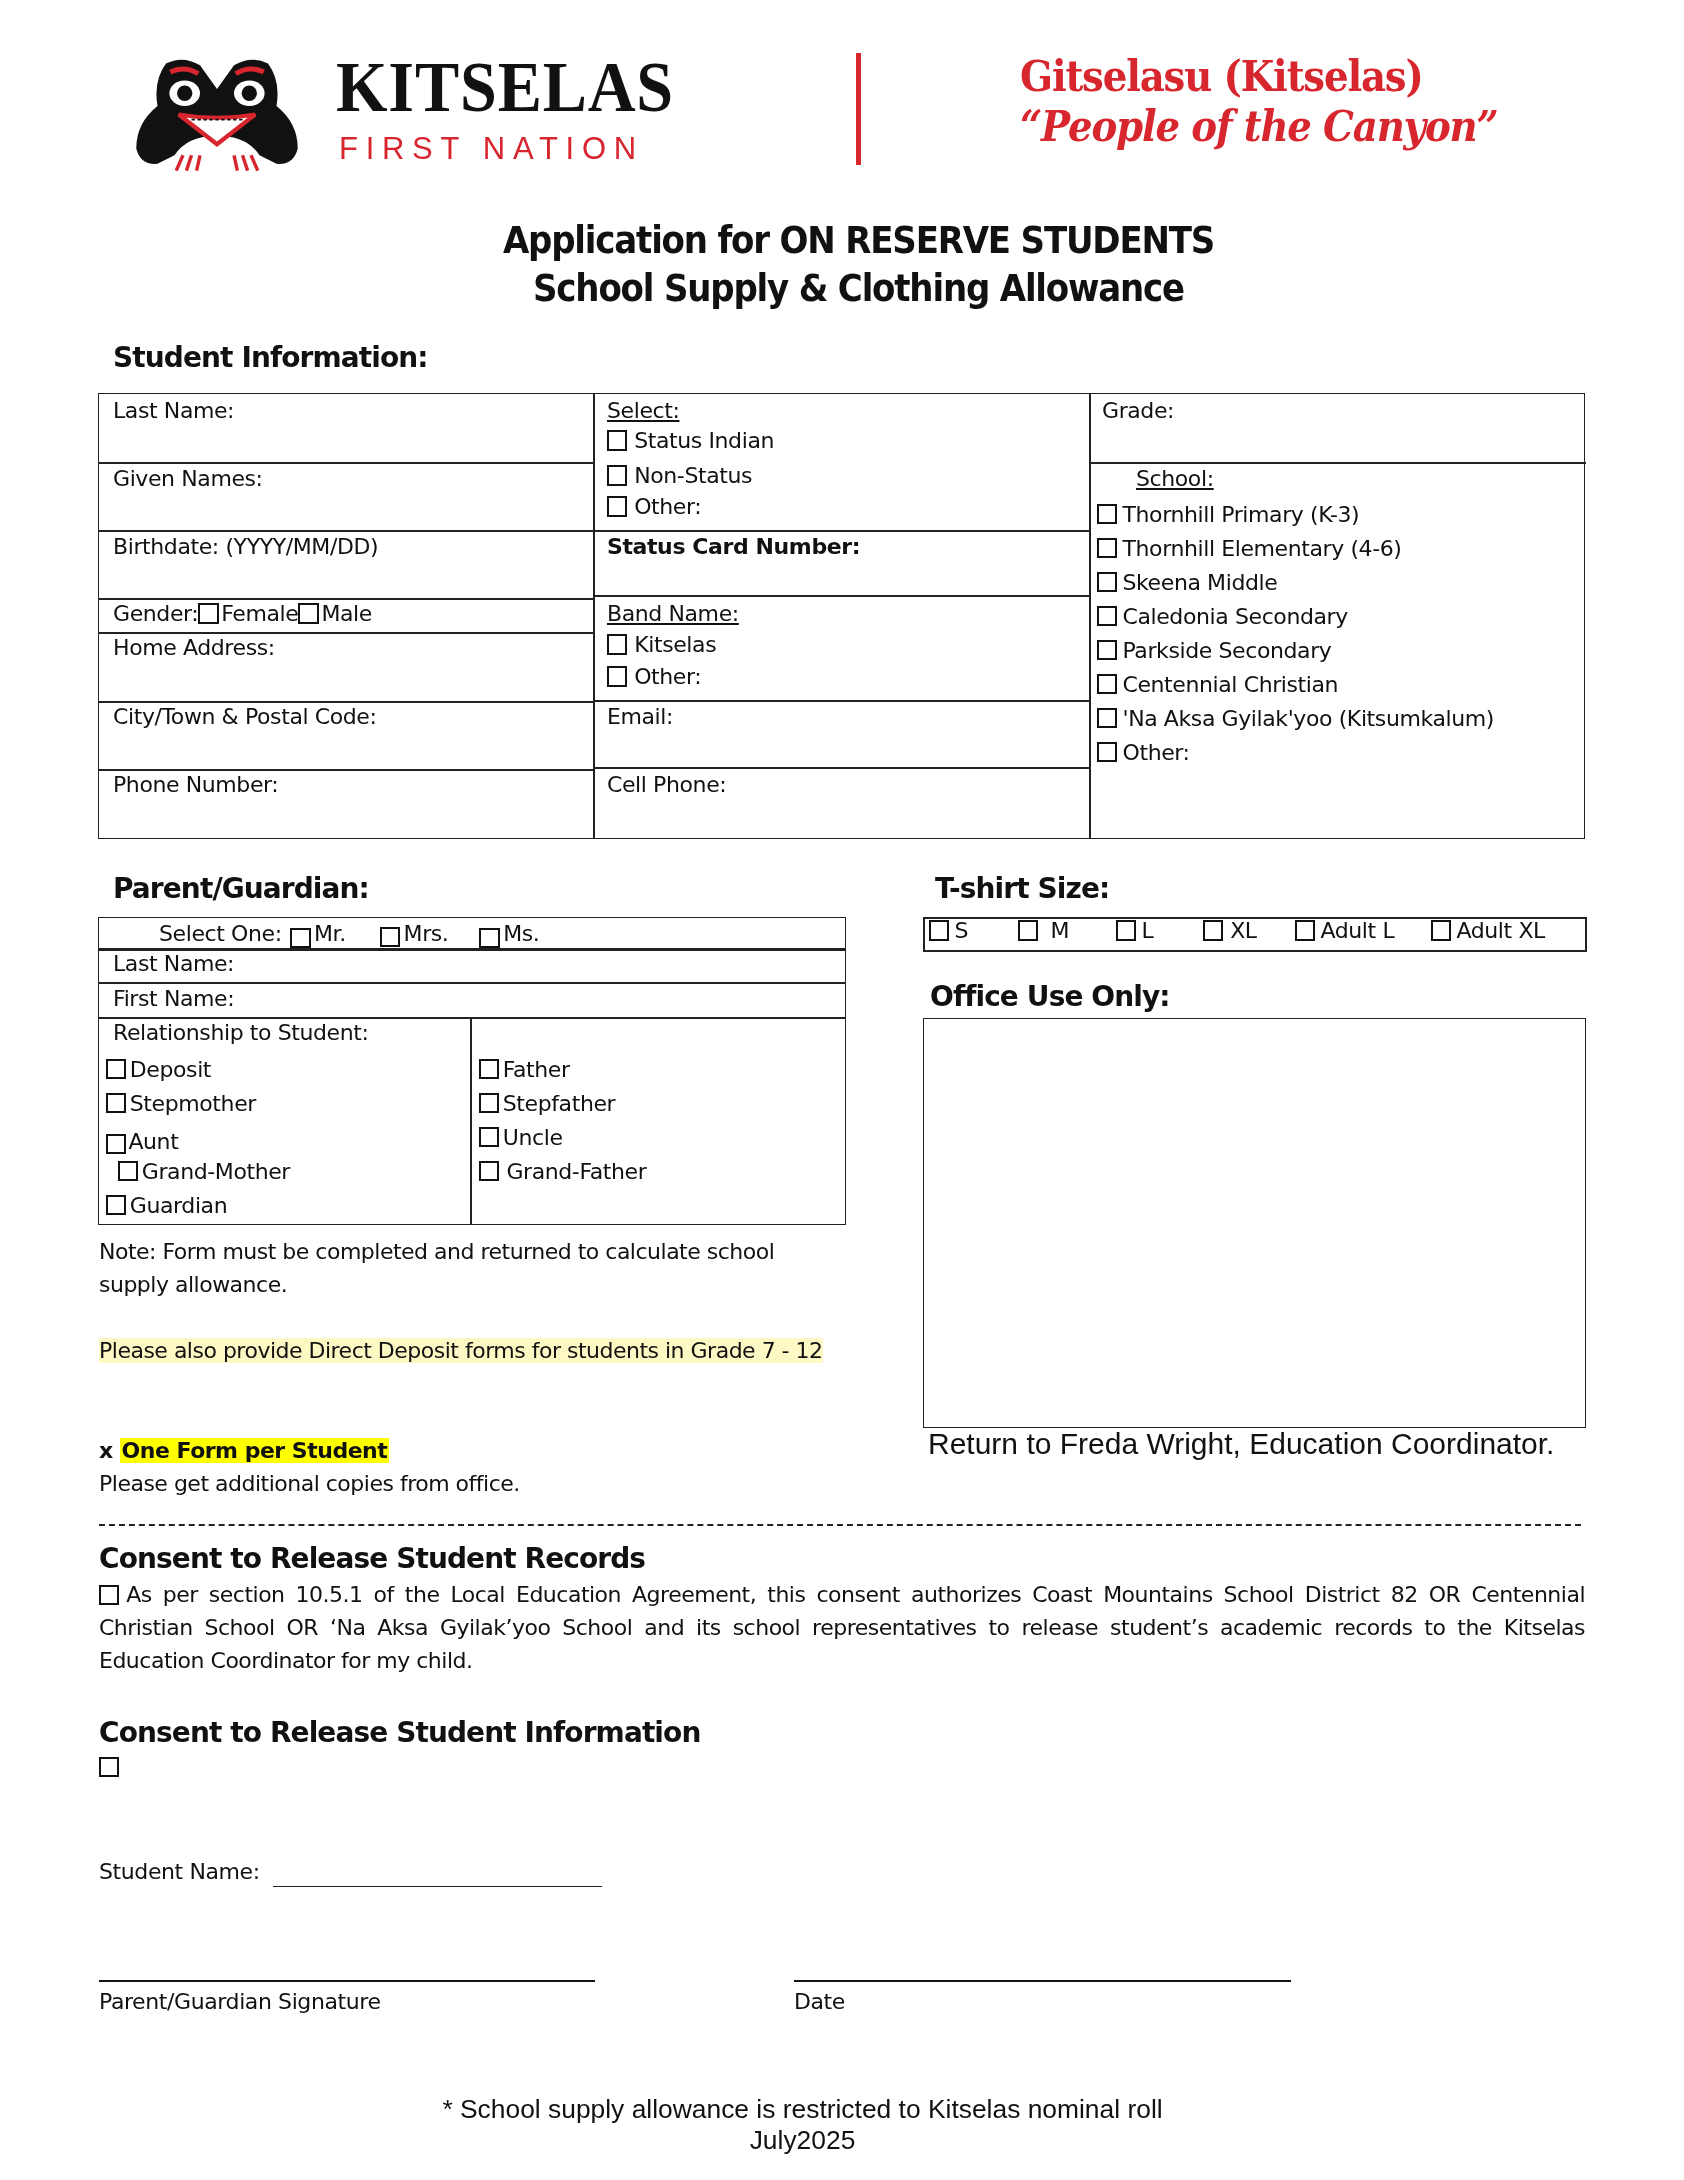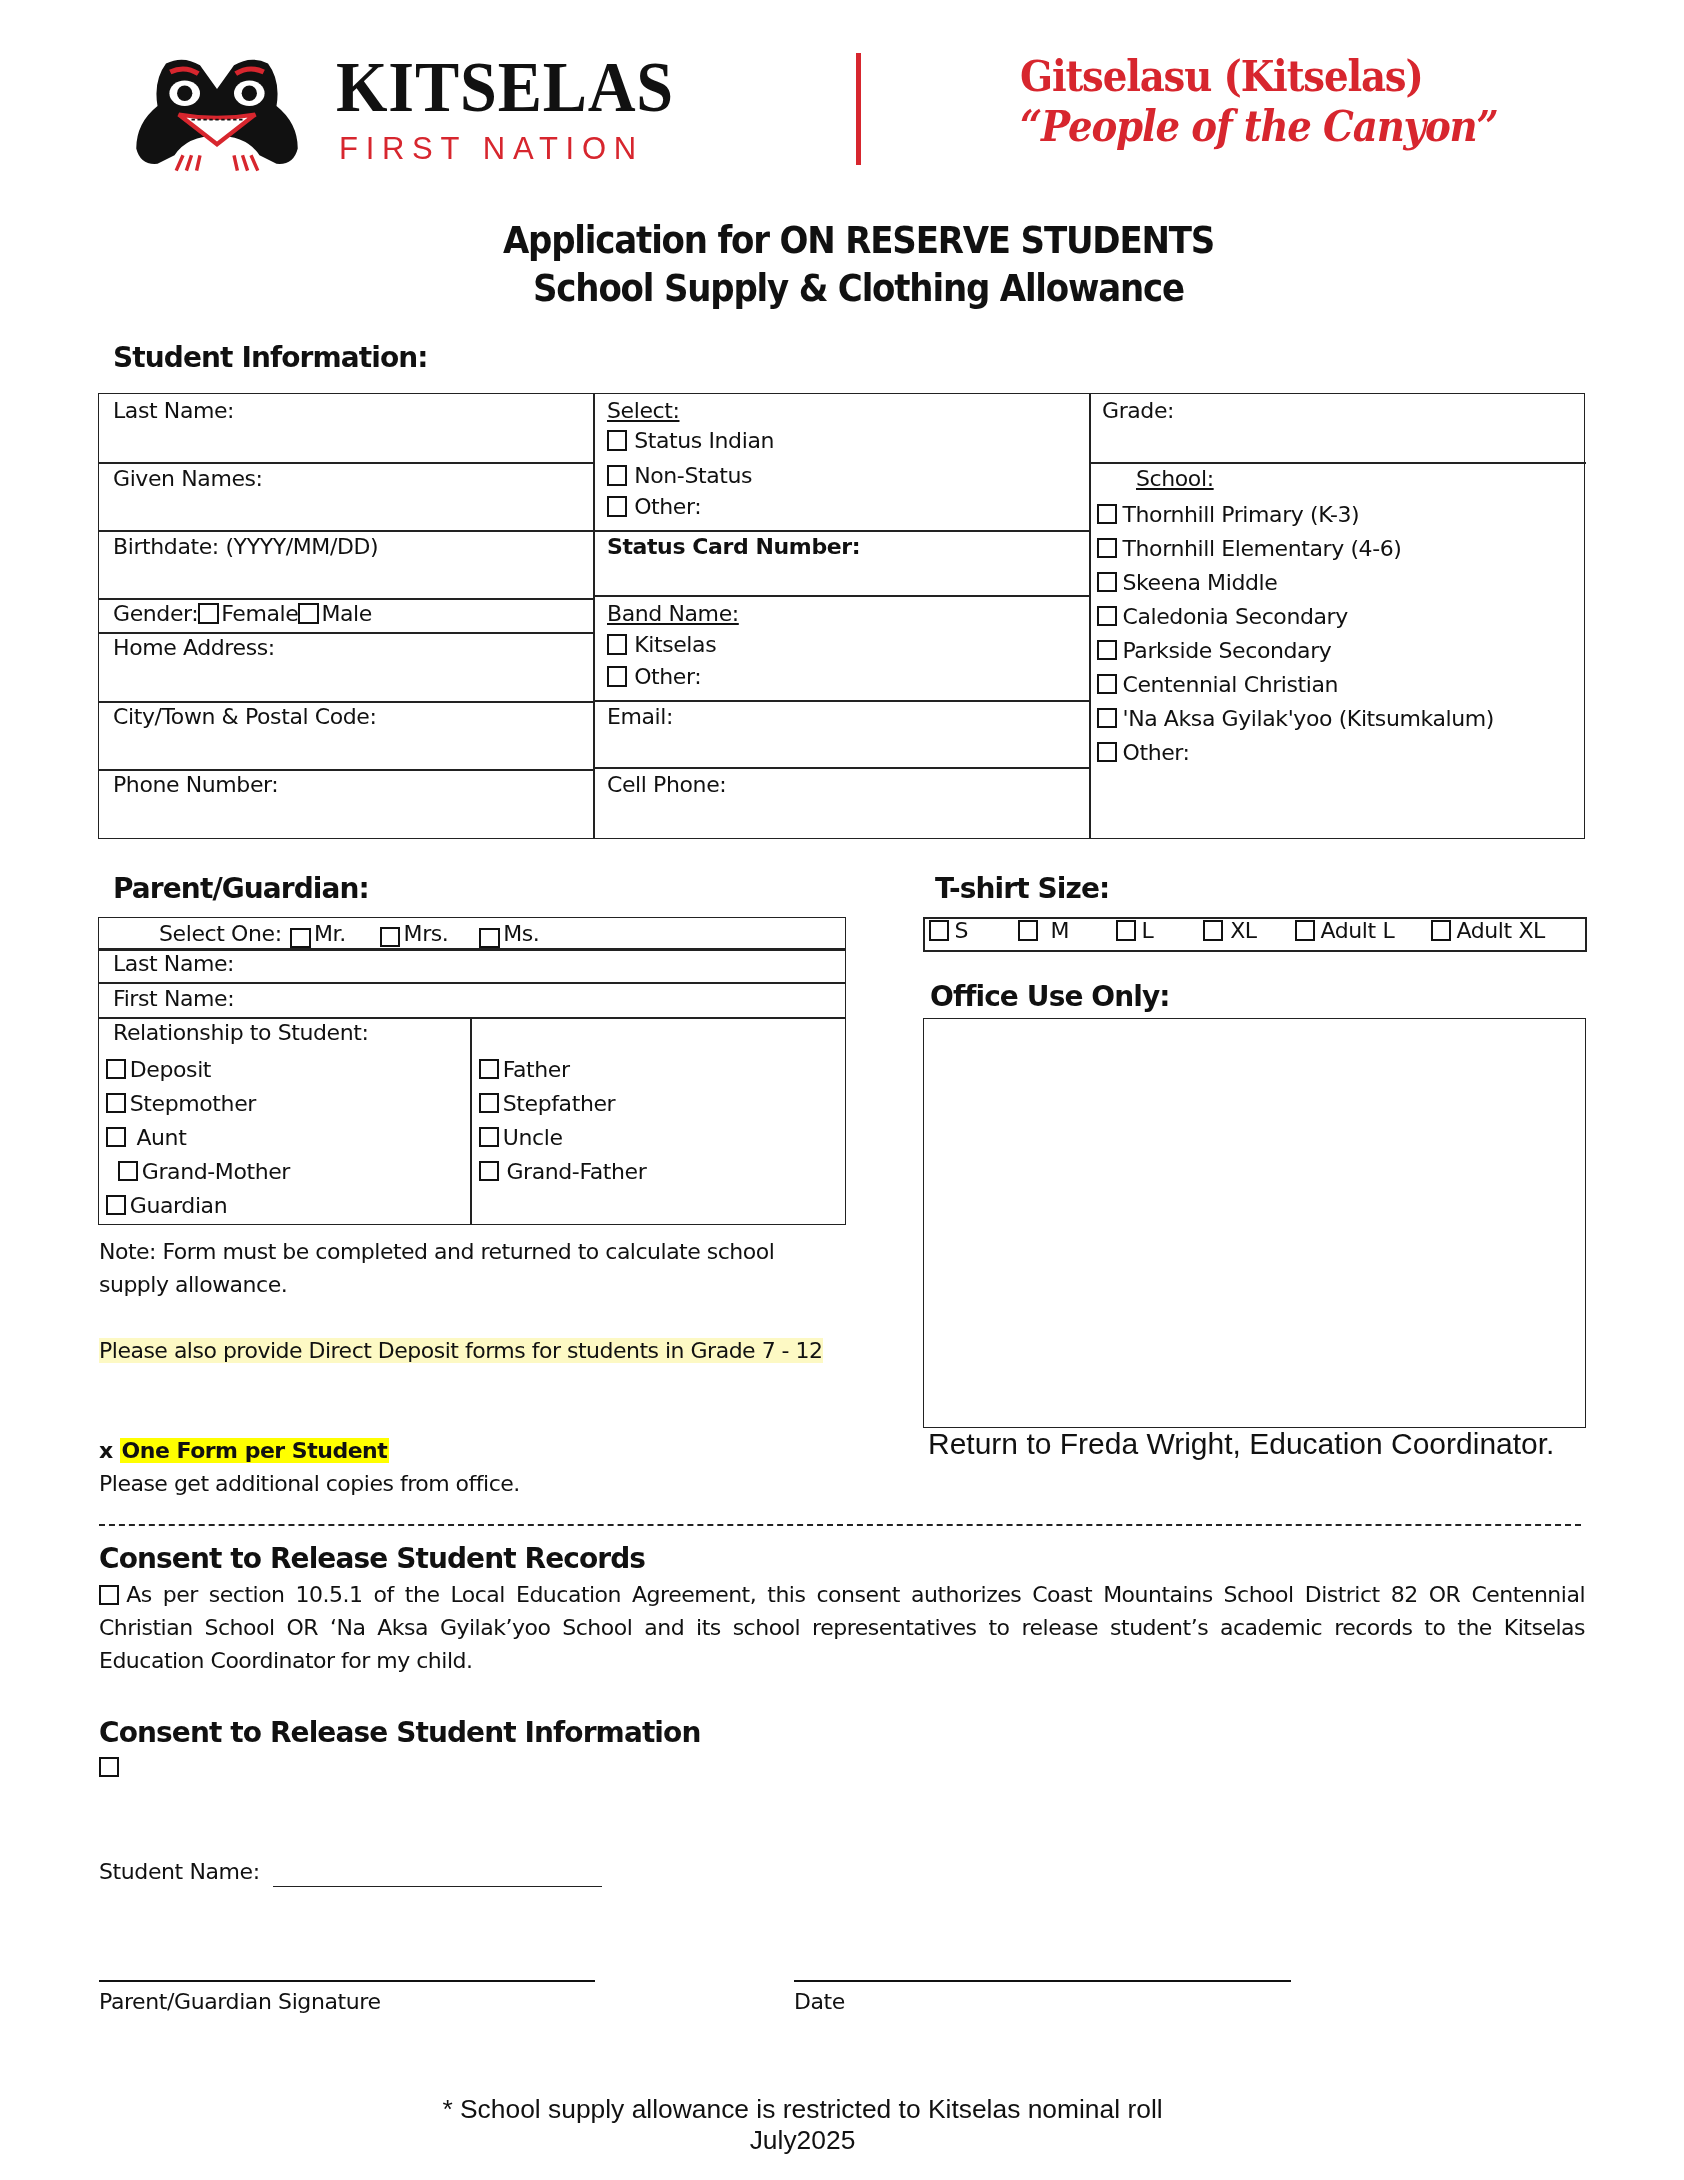--- a/index.html
+++ b/index.html
@@ -165,21 +165,21 @@
 <div class="lbl" style="left:113px;top:1020px;">Relationship to Student:</div>
 <div class="abs" style="left:106px;top:1052px;">
   <div class="opt" style="position:relative;height:34px;gap:3.4px;">
       <span class="cb"></span>
       <span>Deposit</span>
     </div>
   <div class="opt" style="position:relative;height:34px;gap:3.4px;">
       <span class="cb"></span>
       <span>Stepmother</span>
     </div>
-  <div class="opt" style="position:relative;height:34px;gap:10px;">
+  <div class="opt" style="position:relative;height:34px;gap:2px;align-items:flex-end;">
       <span class="cb"></span>
       <span>Aunt</span>
     </div>
   <div class="opt" style="position:relative;height:34px;gap:3.4px;padding-left:12px;">
       <span class="cb"></span>
       <span>Grand-Mother</span>
     </div>
   <div class="opt" style="position:relative;height:34px;gap:3.4px;">
       <span class="cb"></span>
       <span>Guardian</span>

